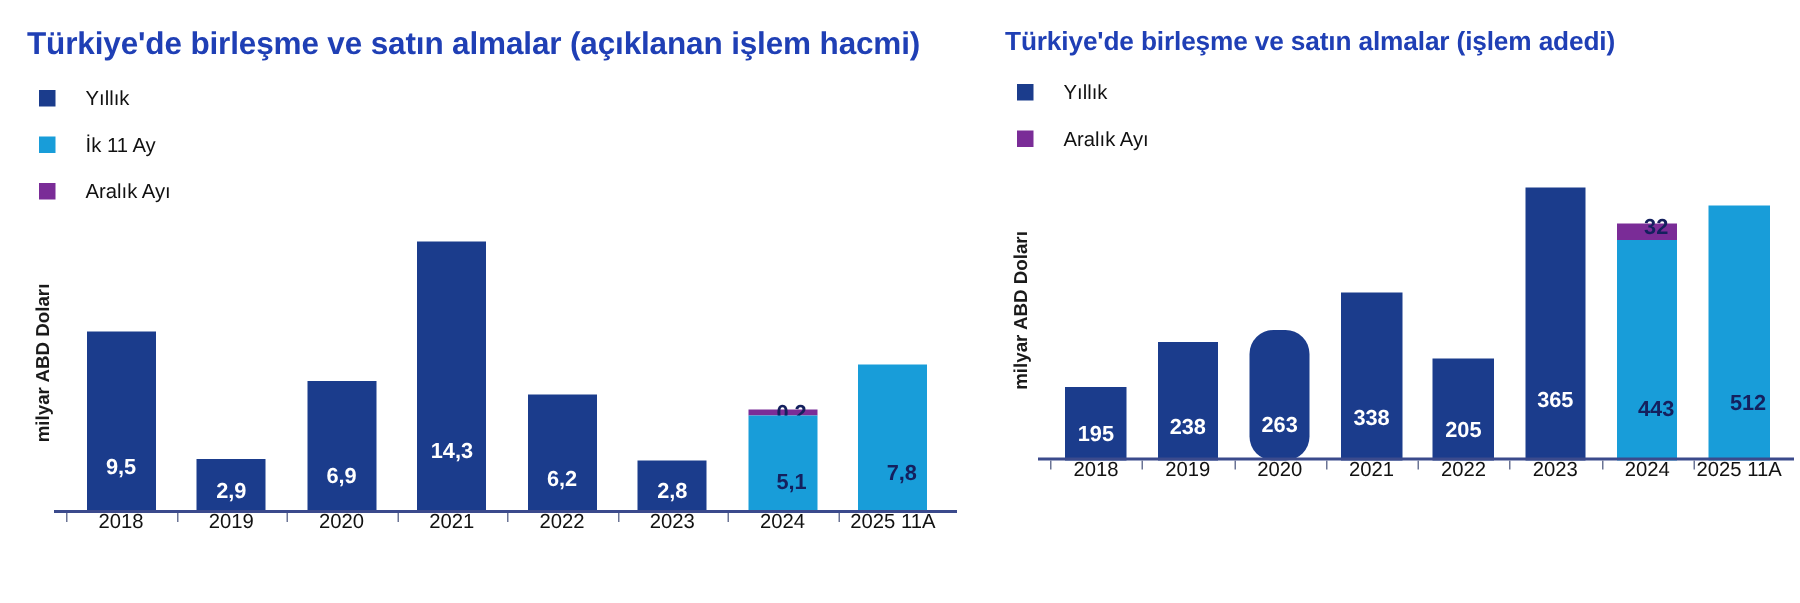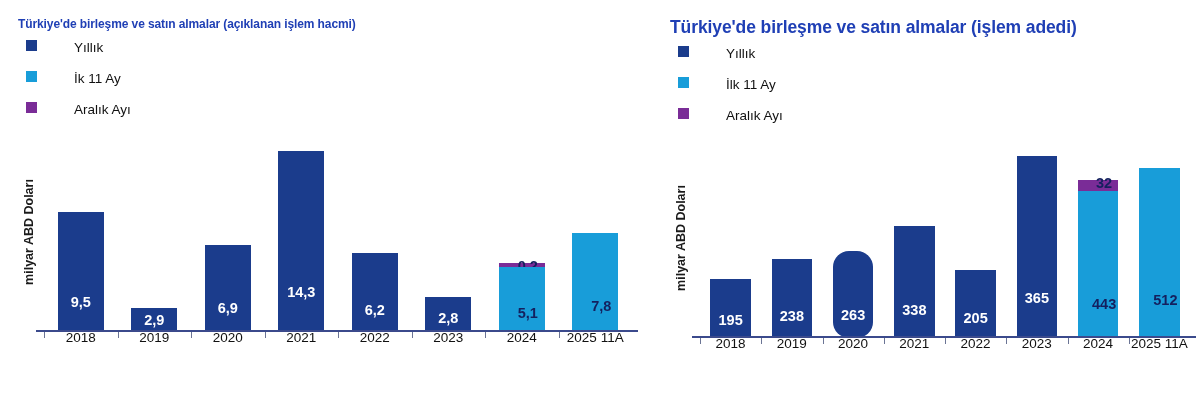--- a/index.html
+++ b/index.html
@@ -22,38 +22,38 @@
   }
   .panel {
     position: relative;
     height: 402px;
     box-sizing: border-box;
   }
   .panel-left  { width: 640px; padding-left: 18px; }
   .panel-right { width: 560px; padding-left: 30px; }
 
   .chart-title {
-    font-size: 12px;
+    font-size: 21px;
     font-weight: bold;
     color: #1F3FB5;
     letter-spacing: -0.1px;
     white-space: nowrap;
     padding-top: 18px;
     line-height: 1.1;
   }
   .panel-right .chart-title { font-size: 17.5px; }
 
   .legend {
     margin-top: 9px;
     padding-left: 8px;
   }
   .legend-row {
     display: flex;
+    align-items: center;
     height: 31px;
-    gap: 17px;
   }
   .panel-right .legend-row { height: 31px; }
   .legend-swatch {
     width: 11px;
     height: 11px;
     flex: 0 0 auto;
   }
   .legend-label {
     margin-left: 20px;
     font-size: 13.5px;
@@ -220,21 +220,21 @@
         <div class="bars">
             <div class="bar-slot">
               <div class="bar">
                 <div class="seg seg-main" style="background: rgb(27, 60, 140); height: 120.625px;">
                   <span class="val val-inset">9,5</span>
                 </div>
               </div>
             </div>
             <div class="bar-slot">
               <div class="bar">
-                <div class="seg seg-main" style="background: rgb(27, 60, 140); height: 24px;">
+                <div class="seg seg-main" style="background: rgb(27, 60, 140); height: 36px;">
                   <span class="val val-inset">2,9</span>
                 </div>
               </div>
             </div>
             <div class="bar-slot">
               <div class="bar">
                 <div class="seg seg-main" style="background: rgb(27, 60, 140); height: 87.6118px;">
                   <span class="val val-inset">6,9</span>
                 </div>
               </div>
@@ -305,38 +305,34 @@
 
   <div class="panel panel-right">
     <div class="chart-title">Türkiye'de birleşme ve satın almalar (işlem adedi)</div>
 
     <div class="legend">
       <div class="legend-row">
         <span class="legend-swatch" style="background:#1B3C8C"></span>
         <span class="legend-label">Yıllık</span>
       </div>
       <div class="legend-row">
-        <span class="legend-swatch" style="background:#189DD9"></span>
-        <span class="legend-label">İlk 11 Ay</span>
-      </div>
-      <div class="legend-row">
         <span class="legend-swatch" style="background:#7A2C97"></span>
         <span class="legend-label">Aralık Ayı</span>
       </div>
     </div>
 
     <div class="plot-wrap">
       <div class="ylabel">
         <span>milyar ABD  Doları</span>
       </div>
       <div class="plot">
         <div class="bars">
             <div class="bar-slot">
               <div class="bar">
-                <div class="seg seg-main" style="background: rgb(27, 60, 140); height: 59px;">
+                <div class="seg seg-main" style="background: rgb(27, 60, 140); height: 49px;">
                   <span class="val val-inset">195</span>
                 </div>
               </div>
             </div>
             <div class="bar-slot">
               <div class="bar">
                 <div class="seg seg-main" style="background: rgb(27, 60, 140); height: 79.1966px;">
                   <span class="val val-inset">238</span>
                 </div>
               </div>

